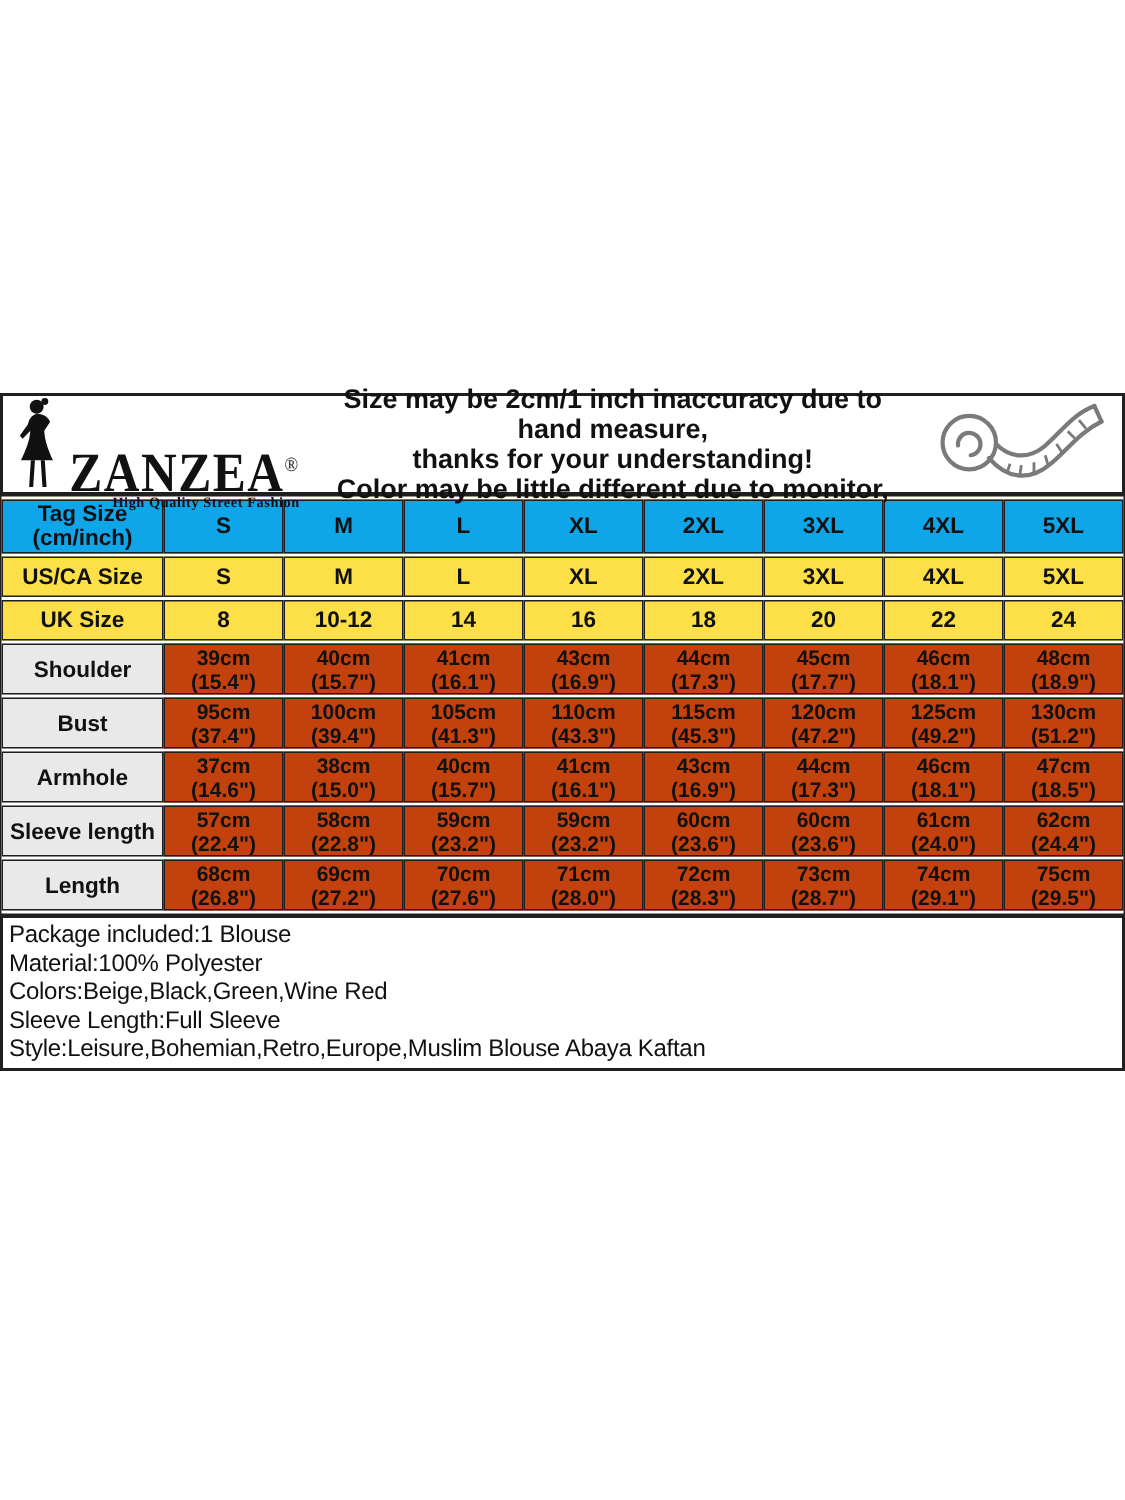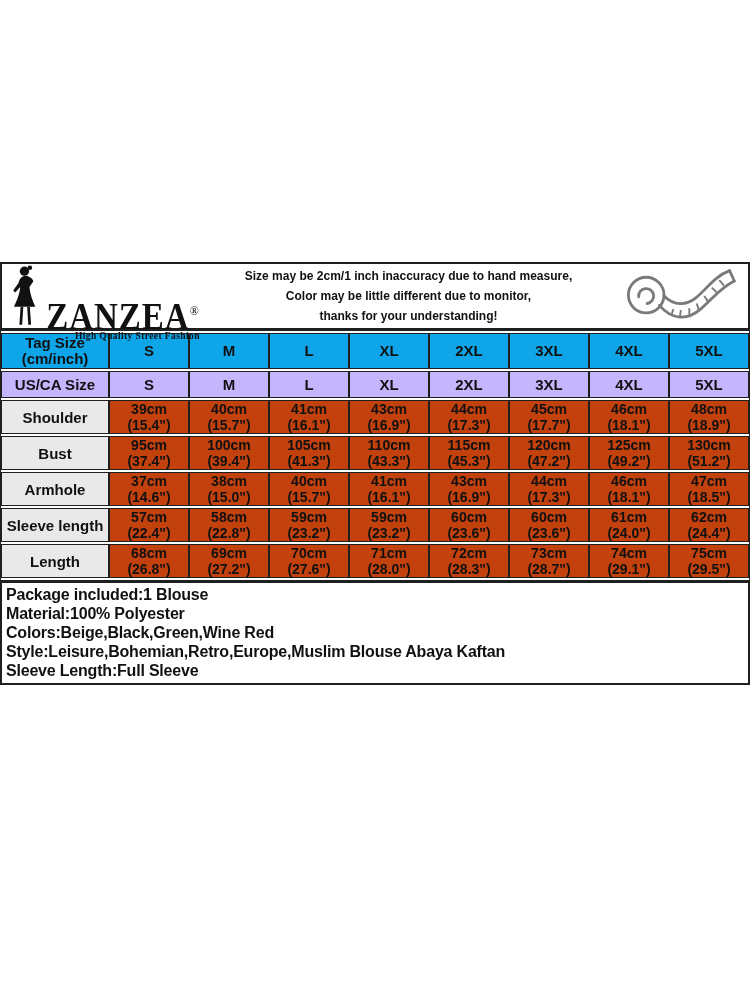--- a/index.html
+++ b/index.html
@@ -19,47 +19,47 @@
   .logo{width:205px;display:flex;align-items:center;justify-content:center;gap:3px;}
   .logo svg{flex:0 0 auto;}
   .logo-text{text-align:right;margin-top:44px;}
   .logo-name{
     font-family:"Liberation Serif","DejaVu Serif",serif;
     font-weight:700;font-size:33px;line-height:30px;letter-spacing:1px;
     transform:scaleY(1.12);transform-origin:center;white-space:nowrap;
   }
   .logo-name sup{font-size:12px;font-weight:400;vertical-align:super;}
   .logo-tagline{font-size:9.5px;font-weight:700;letter-spacing:.4px;margin-top:0;white-space:nowrap;font-family:Liberation Serif, serif;}
-  .notice{flex:1;text-align:center;font-weight:700;font-size:12px;line-height:20px;}
+  .notice{flex:1;text-align:center;font-weight:700;font-size:18px;line-height:20px;}
   .tape-wrap{width:138px;display:flex;justify-content:center;}
 
   
   table.sizechart{
     border-collapse:separate;border-spacing:0 2px;table-layout:fixed;
     width:750px;border:1px solid #1f1f1f;background:#fff;
   }
   table.sizechart th,table.sizechart td{
     border:1px solid #1f1f1f;text-align:center;vertical-align:middle;
     font-weight:700;padding:0;overflow:hidden;
   }
   col.c-label{width:108px;}
   col.c-size{width:80px;}
   tr.header-row th{height:34px;background:#0ea5e9;font-size:15px;line-height:16px;}
-  tr.size-row th,tr.size-row td{height:25px;background:#c4b5fd;font-size:15px;}
+  tr.size-row th,tr.size-row td{height:25px;background:#fde047;font-size:15px;}
   tr.measure-row{height:18px;}
   tr.measure-row th{background:#e9e9e9;font-size:15px;}
   tr.measure-row td{background:#c2410c;font-size:14px;line-height:16px;}
   .hdr-sub{font-weight:700;}
 
   
   .details{
     box-sizing:border-box;width:750px;border:2px solid #1f1f1f;background:#fff;
     padding:2px 4px 3px 4px;
   }
-  .details div{font-size:16px;font-weight:700;line-height:19px;letter-spacing:-0.2px;white-space:nowrap;}
+  .details div{font-size:16px;font-weight:400;line-height:19px;letter-spacing:-0.2px;white-space:nowrap;}
 </style>
 </head>
 <body>
 
 <div class="page">
 
   <div class="banner">
     <div class="logo">
       <svg width="34" height="62" viewBox="0 0 40 80">
         <g fill="#111">
@@ -71,22 +71,22 @@
         </g>
       </svg>
       <div class="logo-text">
         <div class="logo-name"><span>ZANZEA</span><sup>®</sup></div>
         <div class="logo-tagline">High Quality Street Fashion</div>
       </div>
     </div>
 
     <div class="notice" id="notice">
         <div>Size may be 2cm/1 inch inaccuracy due to hand measure,</div>
+        <div>thanks for your understanding!</div>
         <div>Color may be little different due to monitor,</div>
-        <div>thanks for your understanding!</div>
       </div>
 
     <div class="tape-wrap">
       <svg width="124" height="60" viewBox="0 0 130 64">
         <g fill="none" stroke="#7a7a7a" stroke-width="3" stroke-linecap="round">
           <circle cx="30" cy="31" r="19"></circle>
           <path d="M30 31 m-8 2 a8 8 0 1 1 9 7"></path>
           <path d="M44 42 C58 58 74 58 88 46 C100 36 108 24 124 16"></path>
           <path d="M49 32 C60 43 73 42 83 34 C95 24 103 11 119 5"></path>
           <path d="M124 16 L119 5"></path>
@@ -135,20 +135,31 @@
           <th>US/CA Size</th>
           <td>S</td>
           <td>M</td>
           <td>L</td>
           <td>XL</td>
           <td>2XL</td>
           <td>3XL</td>
           <td>4XL</td>
           <td>5XL</td>
         </tr>
+        <tr class="size-row">
+          <th>UK Size</th>
+          <td>8</td>
+          <td>10-12</td>
+          <td>14</td>
+          <td>16</td>
+          <td>18</td>
+          <td>20</td>
+          <td>22</td>
+          <td>24</td>
+        </tr>
         <tr class="measure-row">
           <th>Shoulder</th>
           <td>
             <div>39cm</div>
             <div>(15.4")</div>
           </td>
           <td>
             <div>40cm</div>
             <div>(15.7")</div>
           </td>
@@ -317,17 +328,17 @@
             <div>(29.5")</div>
           </td>
         </tr>
       </tbody>
   </table>
 
   <div class="details" id="details">
       <div>Package included:1 Blouse</div>
       <div>Material:100% Polyester</div>
       <div>Colors:Beige,Black,Green,Wine Red</div>
+      <div>Sleeve Length:Full Sleeve</div>
       <div>Style:Leisure,Bohemian,Retro,Europe,Muslim Blouse Abaya Kaftan</div>
-      <div>Sleeve Length:Full Sleeve</div>
     </div>
 
 </div>
 
 </body></html>

